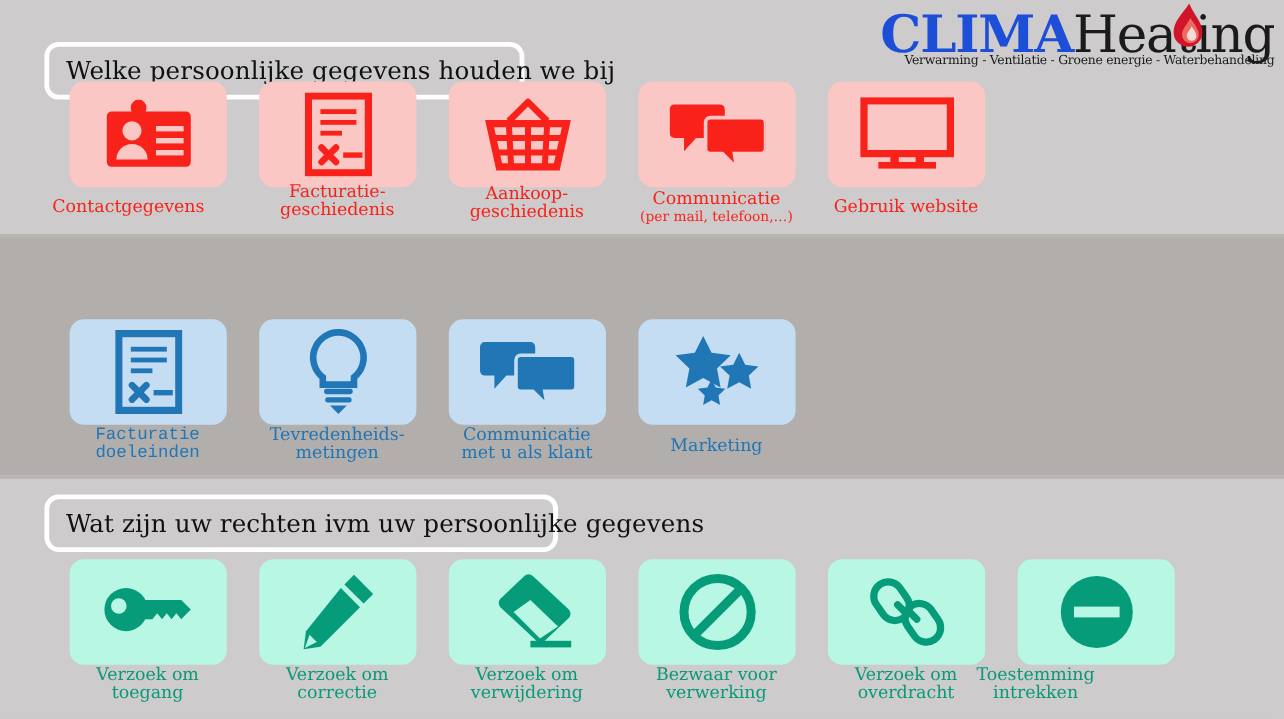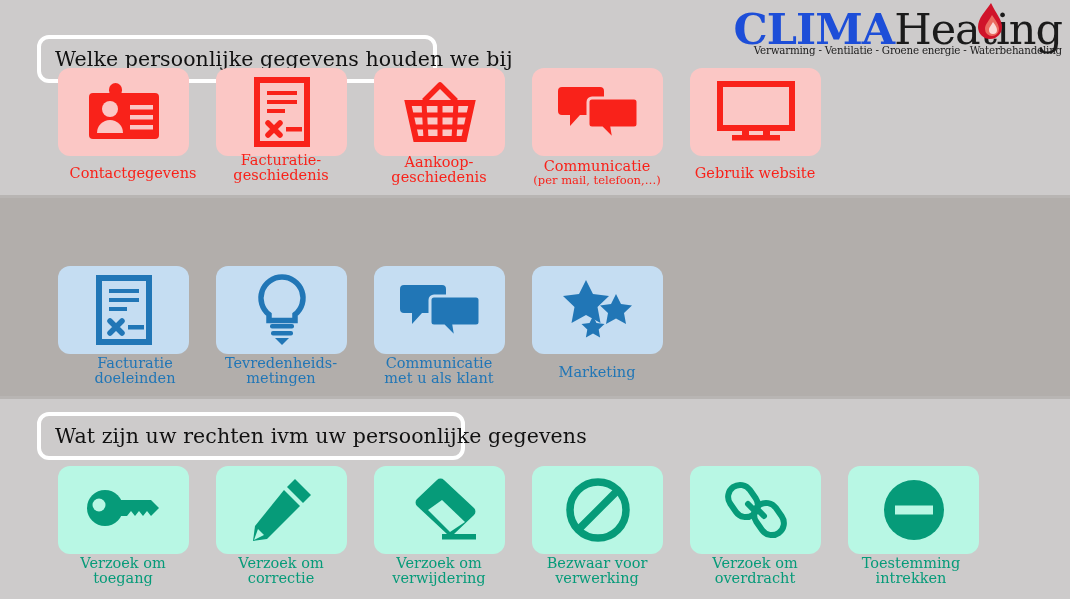--- a/index.html
+++ b/index.html
@@ -126,21 +126,21 @@
   </div>
   <div class="card c-red" style="left:690px;top:68px;">
     <svg width="80" height="62" viewBox="0 0 80 62">
       <rect x="4" y="3" width="72" height="44" fill="none" stroke="#f9221a" stroke-width="6"></rect>
       <rect x="26" y="47" width="7" height="9" fill="#f9221a"></rect>
       <rect x="47" y="47" width="7" height="9" fill="#f9221a"></rect>
       <rect x="16" y="54" width="48" height="5.5" fill="#f9221a"></rect>
     </svg>
   </div>
 
-  <div class="cap t-red" style="left:58px;top:166px;">
+  <div class="cap t-red" style="left:32px;top:166px;">
     <span>Contactgegevens</span>
   </div>
   <div class="cap t-red" style="left:206px;top:153px;">
     <span>Facturatie-</span><br>
     <span>geschiedenis</span>
   </div>
   <div class="cap t-red" style="left:364px;top:155px;">
     <span>Aankoop-</span><br>
     <span>geschiedenis</span>
   </div>
@@ -181,21 +181,21 @@
     </svg>
   </div>
   <div class="card c-blue" style="left:532px;top:266px;">
     <svg width="72" height="64" viewBox="0 0 72 64">
       <path d="M24 2 l7 14 l16 2 l-11.5 11 l3 16 l-14.5 -8 l-14.5 8 l3 -16 l-11.5 -11 l16 -2 Z" fill="#2176b6"></path>
       <path d="M54 16 l5 10 l11 1.5 l-8 7.5 l2 11 l-10 -5.5 l-10 5.5 l2 -11 l-8 -7.5 l11 -1.5 Z" fill="#2176b6"></path>
       <path d="M31 38 l3.5 7 l8 1 l-5.8 5.5 l1.4 8 l-7.1 -4 l-7.1 4 l1.4 -8 l-5.8 -5.5 l8 -1 Z" fill="#2176b6"></path>
     </svg>
   </div>
 
-  <div class="cap t-blue" style="left:60px;top:356px;">
+  <div class="cap t-blue" style="left:48px;top:356px;font-family:Liberation Mono, monospace;">
     <span>Facturatie</span><br>
     <span>doeleinden</span>
   </div>
   <div class="cap t-blue" style="left:206px;top:356px;">
     <span>Tevredenheids-</span><br>
     <span>metingen</span>
   </div>
   <div class="cap t-blue" style="left:364px;top:356px;">
     <span>Communicatie</span><br>
     <span>met u als klant</span>
@@ -266,18 +266,18 @@
     <span>verwijdering</span>
   </div>
   <div class="cap t-grn" style="left:522px;top:556px;">
     <span>Bezwaar voor</span><br>
     <span>verwerking</span>
   </div>
   <div class="cap t-grn" style="left:680px;top:556px;">
     <span>Verzoek om</span><br>
     <span>overdracht</span>
   </div>
-  <div class="cap t-grn" style="left:836px;top:556px;">
+  <div class="cap t-grn" style="left:788px;top:556px;">
     <span>Toestemming</span><br>
     <span>intrekken</span>
   </div>
 
 </div>
 
 </body></html>

